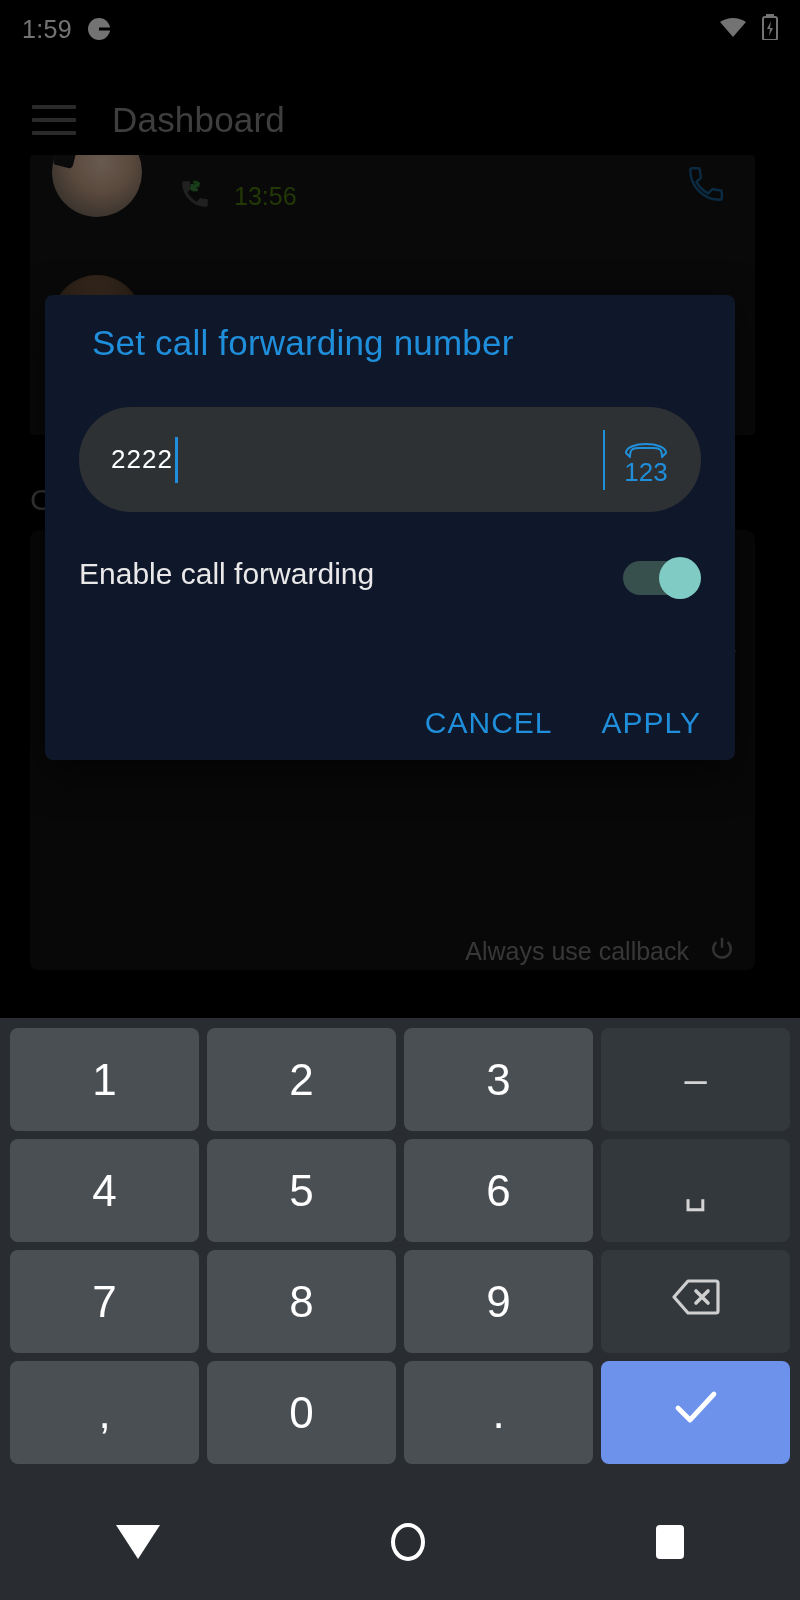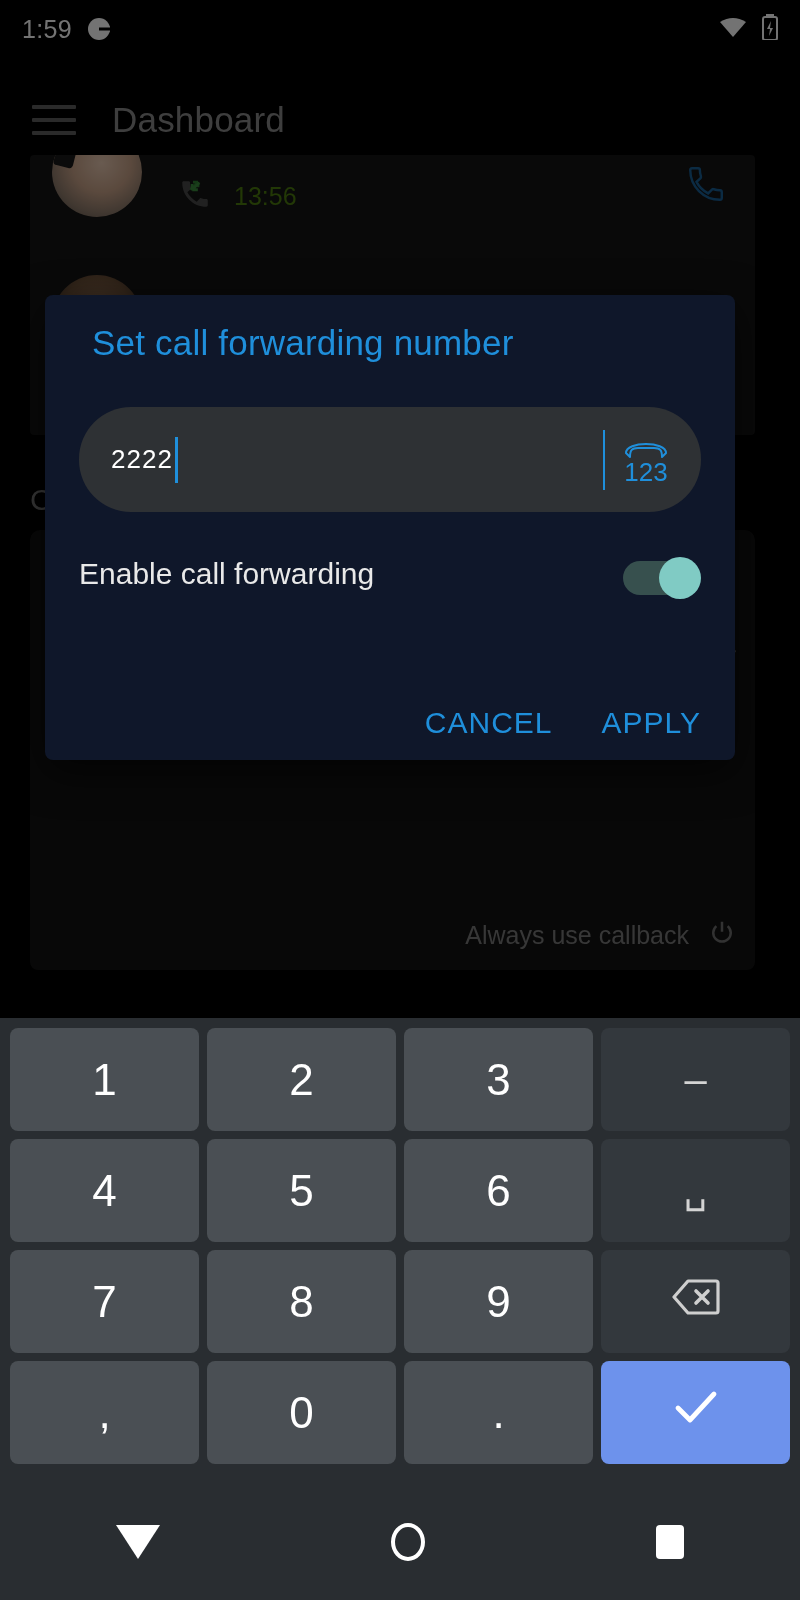--- a/index.html
+++ b/index.html
@@ -93,21 +93,21 @@
   .cards { position:absolute; top:455px; left:30px; width:725px; height:360px; display:flex; gap:16px; }
   .card {
     position:relative; flex:1; background:#131313; border-radius:8px;
     padding:22px 18px 18px 18px;
   }
   .card-head { display:flex; align-items:center; justify-content:space-between; }
   .card-title { font-size:29px; color:#787878; }
   .chev { color:#787878; font-size:30px; line-height:1; }
   .card-sub { margin-top:10px; font-size:25px; color:#1b6fa8; }
   .card-foot {
-    position:absolute; right:18px; bottom:18px;
+    position:absolute; right:18px; bottom:2px;
     display:flex; align-items:center; gap:18px;
   }
   .card-foot-label { font-size:25px; color:#7b7b7b; }
   .power { width:30px; height:30px; }
 
   
   .scrim { position:absolute; inset:0; background:rgba(0,0,0,.55); }
   .dialog {
     position:absolute; left:45px; top:295px; width:690px; height:465px;
     background:#0f172a; border-radius:8px;

